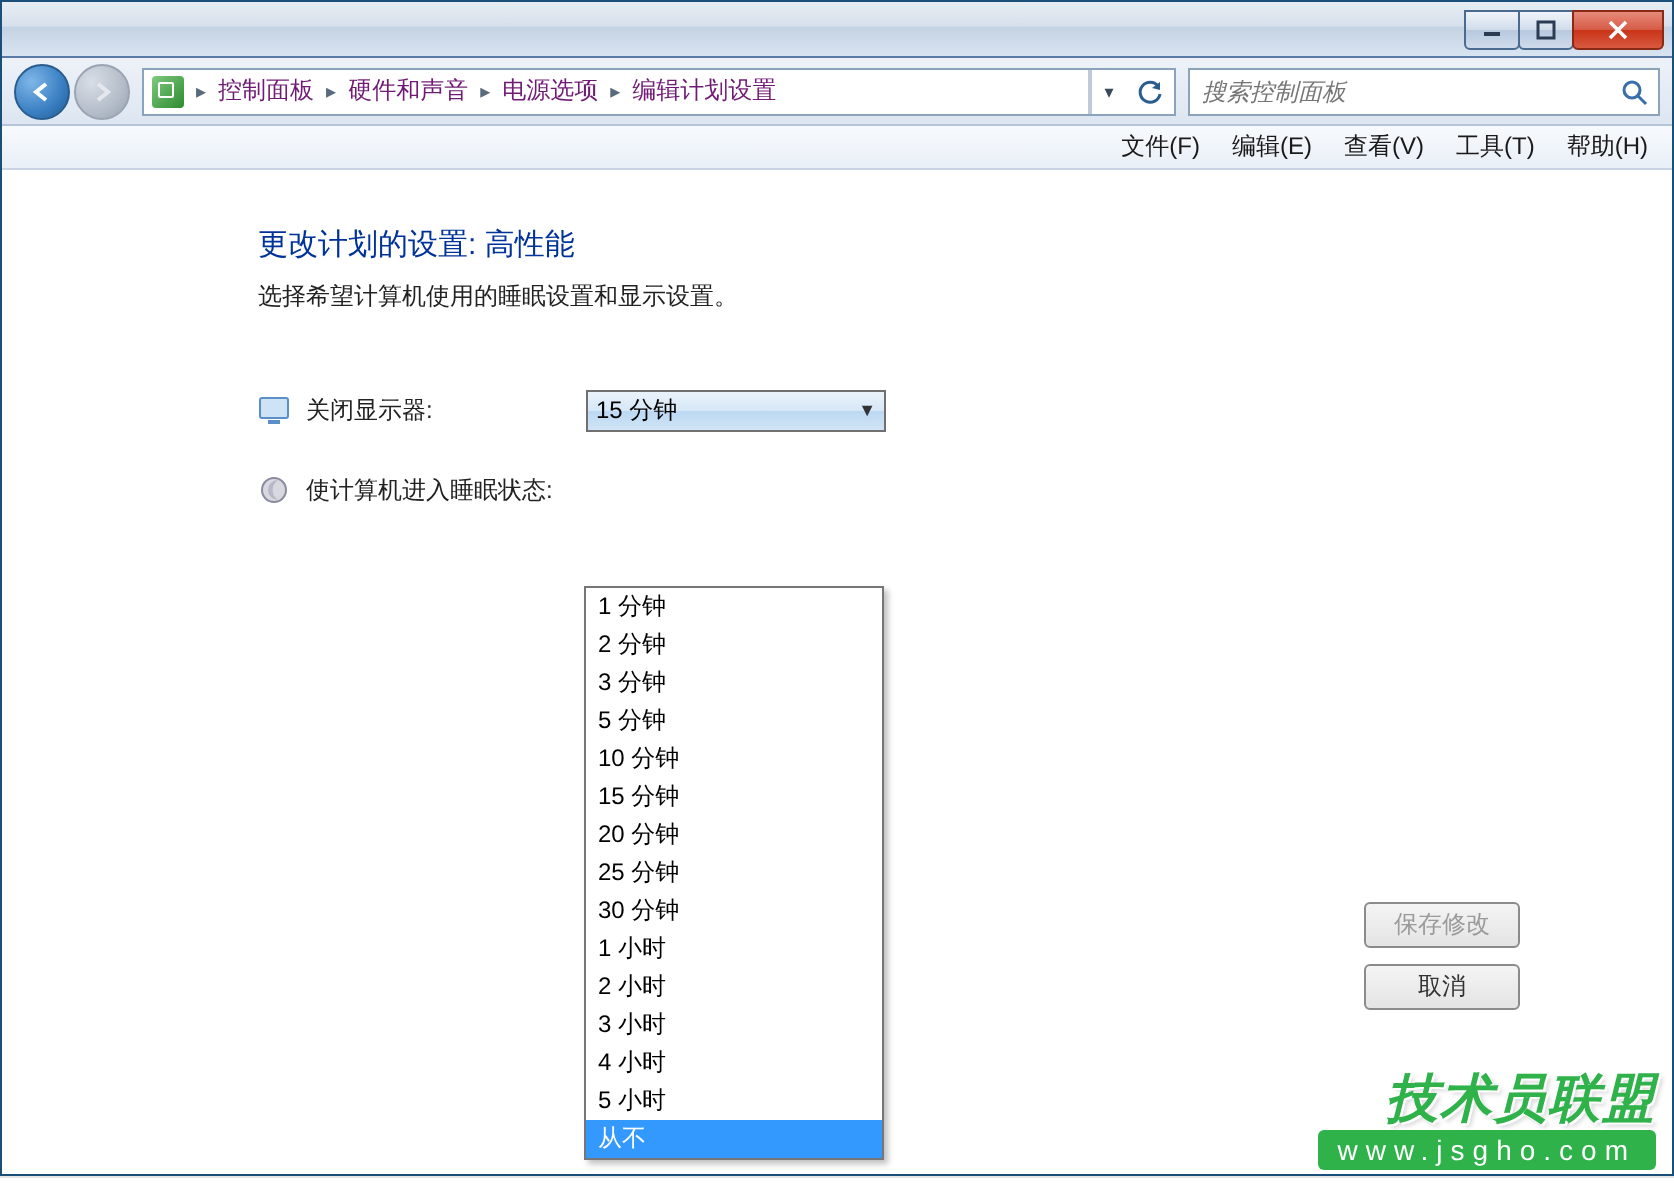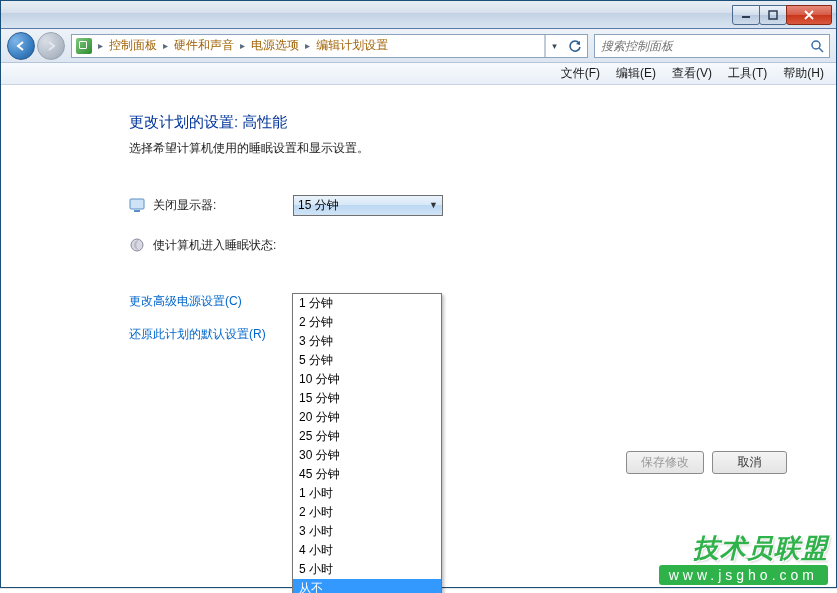--- a/index.html
+++ b/index.html
@@ -14,21 +14,21 @@
 .cap-btn.close svg path { stroke:#fff; }
 
 
 .navrow { height: 34px; background: linear-gradient(to bottom, #eef2f8, #dde6f1); display: flex; align-items: center; padding: 0 6px; gap: 6px; border-bottom: 1px solid #b5c4d8; }
 .navbtns { display:flex; gap:2px; }
 .navcircle { width: 28px; height: 28px; border-radius: 50%; background: radial-gradient(circle at 30% 30%, #7fb6e8, #3a7fc2 60%, #1e5a92); border: 1px solid #2a5d8f; display:flex; align-items:center; justify-content:center; color:#fff; cursor:default; }
 .navcircle.disabled { background: radial-gradient(circle at 30% 30%, #d8dee6, #b4bdc9 60%, #97a2b1); border-color:#9aa4b2; color:#e4e8ee; }
 .addressbar { flex:1; height: 24px; background:#fff; border:1px solid #8ca3be; display:flex; align-items:center; font-size:12px; }
 .addr-icon { width:16px; height:16px; margin:0 4px; background: linear-gradient(135deg,#7fc97f,#2e8b2e); border-radius:2px; position:relative; }
 .addr-icon::after { content:''; position:absolute; left:3px; top:3px; width:6px; height:6px; border:1px solid #fff; border-radius:1px; }
-.crumb { padding: 0 4px; color:#a16207; cursor:default; }
+.crumb { padding: 0 4px; color:#701a75; cursor:default; }
 .crumb-arr { color:#5a6a7e; padding:0 2px; font-size:10px; }
 .addr-right { margin-left:auto; display:flex; align-items:center; border-left:1px solid #c0cad8; height:100%; }
 .addr-drop { width:18px; text-align:center; color:#3a4a5e; font-size:9px; border-left:1px solid #c0cad8; height:100%; display:flex; align-items:center; justify-content:center; }
 .addr-refresh { width:24px; text-align:center; color:#2a5d8f; height:100%; display:flex; align-items:center; justify-content:center; }
 .searchbox { width: 236px; height:24px; background:#fff; border:1px solid #8ca3be; display:flex; align-items:center; font-size:12px; }
 .searchbox input { border:none; outline:none; flex:1; padding:0 6px; font-size:12px; color:#333; background:transparent; font-style:italic; }
 .search-icon { width:24px; display:flex; align-items:center; justify-content:center; color:#3a6ea8; }
 
 
 .menubar { height: 22px; background: linear-gradient(to bottom, #f7fafd, #e9eff7); border-bottom:1px solid #c8d4e3; display:flex; align-items:center; padding:0 4px; font-size:12px;justify-content:flex-end; }
@@ -46,21 +46,21 @@
 .combo .arr { margin-left:auto; font-size:9px; color:#333; }
 .links { margin-top:36px; margin-left:0; }
 .linka { display:block; font-size:12px; color:#0066cc; margin-bottom:16px; cursor:default; }
 
 
 .dropdown { position:absolute; left:291px; top:208px; width:150px; background:#fff; border:1px solid #767676; box-shadow: 2px 2px 3px rgba(0,0,0,0.25); font-size:12px; z-index:10; }
 .dd-item { padding:1px 6px; cursor:default; line-height:17px; }
 .dd-item.sel { background:#3399ff; color:#fff; }
 
 
-.btnrow { position:absolute; right:49px; top:366px; display:flex; gap:8px; }
+.btnrow { position:absolute; right:76px; top:366px; display:flex; gap:8px;flex-direction:column; }
 .btn { min-width:75px; height:23px; border:1px solid #8b8b8b; background:linear-gradient(to bottom,#f4f4f4,#e4e4e4); border-radius:3px; font-size:12px; padding:0 14px; display:flex; align-items:center; justify-content:center; cursor:default; color:#333; }
 .btn.disabled { color:#9a9a9a; }
 
 
 .watermark { position:absolute; right:8px; bottom:2px; text-align:right; font-family: "Microsoft YaHei", sans-serif; pointer-events:none; }
 .wm-top { font-size:26px; font-weight:900; font-style:italic; color:#2fb24a; letter-spacing:1px; text-shadow: 1px 1px 0 #fff, 2px 2px 2px rgba(0,0,0,0.15); text-align: right; }
 .wm-bot { background:#2fb24a; color:#fff; font-size:14px; letter-spacing:4px; padding:2px 10px; border-radius:3px; font-weight:normal; margin-top:-2px; display:inline-block; }
 
 svg { display:block; }
 </style>
@@ -163,37 +163,32 @@
       <div class="row">
         <div class="row-icon">
           <svg width="16" height="16">
               <circle cx="8" cy="8" r="6" fill="#d8d8e0" stroke="#8a8aa0"></circle>
               <path d="M10 3 A6 6 0 0 0 10 13 A5 5 0 0 1 10 3" fill="#b8b8c8"></path>
             </svg>
         </div>
         <div class="row-label">使计算机进入睡眠状态:</div>
       </div>
 
-      <div class="links">
-        <span class="linka">更改高级电源设置(C)</span>
-        <span class="linka">还原此计划的默认设置(R)</span>
-      </div>
     </div>
 
     <div class="dropdown" id="dd">
         <div class="dd-item">1 分钟</div>
         <div class="dd-item">2 分钟</div>
         <div class="dd-item">3 分钟</div>
         <div class="dd-item">5 分钟</div>
         <div class="dd-item">10 分钟</div>
         <div class="dd-item">15 分钟</div>
         <div class="dd-item">20 分钟</div>
         <div class="dd-item">25 分钟</div>
         <div class="dd-item">30 分钟</div>
-        <div class="dd-item">45 分钟</div>
         <div class="dd-item">1 小时</div>
         <div class="dd-item">2 小时</div>
         <div class="dd-item">3 小时</div>
         <div class="dd-item">4 小时</div>
         <div class="dd-item">5 小时</div>
         <div class="dd-item sel">从不</div>
       </div>
 
     <div class="btnrow">
       <div class="btn disabled">保存修改</div>

